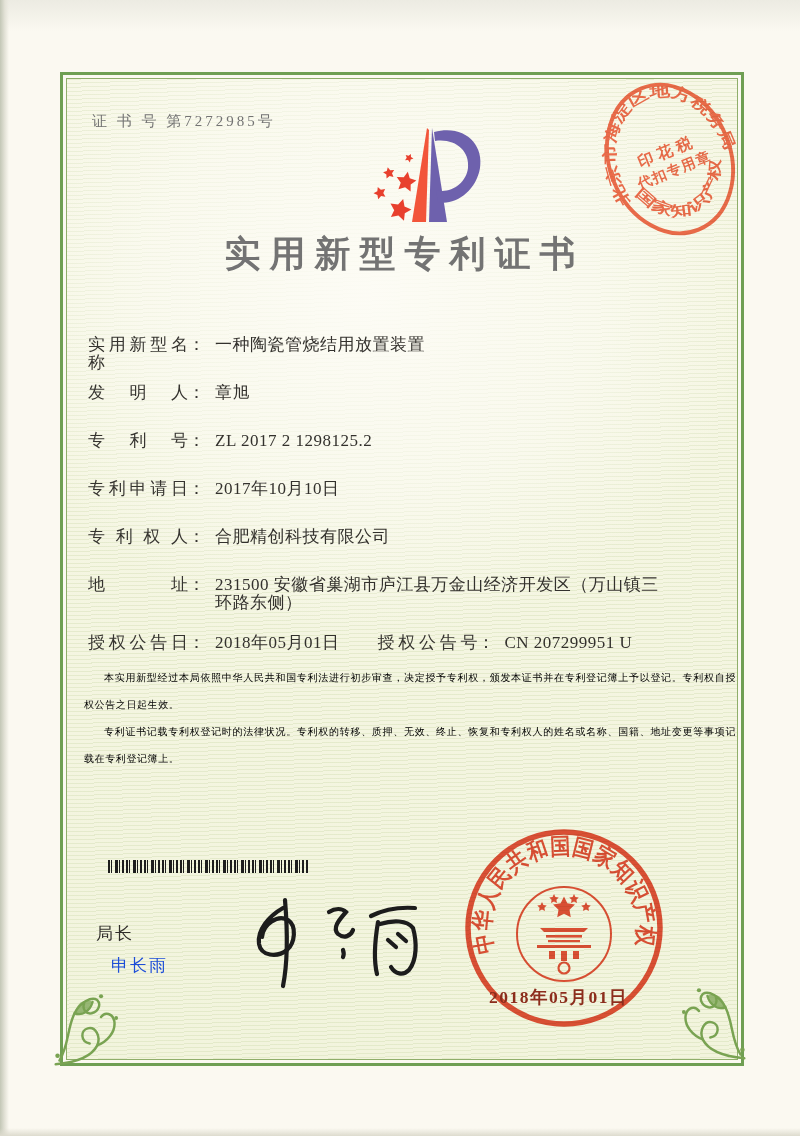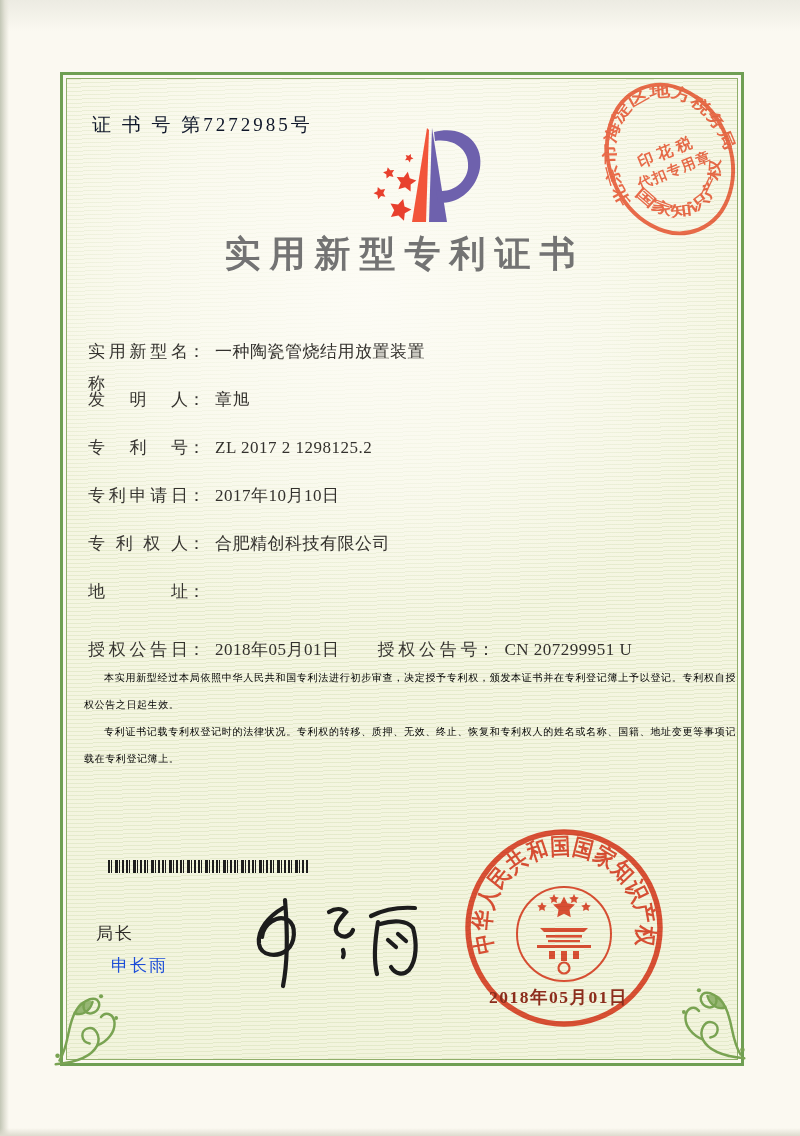--- a/index.html
+++ b/index.html
@@ -38,32 +38,32 @@
       radial-gradient(ellipse 75% 45% at 45% 22%, rgba(253,252,246,0.95) 0%, rgba(253,252,246,0.55) 45%, rgba(253,252,246,0) 78%),
       repeating-linear-gradient(178deg, rgba(168,192,122,0.20) 0 1px, rgba(246,247,228,0) 1px 4px),
       linear-gradient(#f7f7e6,#f2f4dd);
   }
   .corner-ornament { position:absolute; width:104px; height:104px; }
   .corner-ornament.bl { left:50px; top:966px; }
   .corner-ornament.br { left:646px; top:960px; transform:scaleX(-1); }
 
   .cert-no {
     position:absolute; left:92px; top:112px;
-    font-size:19px; letter-spacing:3px; color:#0f172a;
+    font-size:15px; letter-spacing:3px; color:#737373;
   }
   .logo { position:absolute; left:326px; top:110px; width:160px; height:122px; }
   .title {
     position:absolute; left:0; top:230px; width:800px;
     text-align:center; font-size:36px; font-weight:bold;
     letter-spacing:9px; color:#737373; text-indent:9px;
   }
 
   
   .fields { position:absolute; left:88px; top:336px; width:656px; }
-  .f-row { height:48px; display:flex; align-items:flex-start; font-size:17px; line-height:32px; }
+  .f-row { height:48px; display:flex; align-items:flex-start; font-size:17px; line-height:18px; }
   .f-row.address { height:58px; }
   .f-label {
     display:inline-block; width:100px; flex:0 0 100px;
     text-align:justify; text-align-last:justify; color:#363430;
   }
   .f-colon { flex:0 0 auto; margin-right:10px; color:#363430; }
   .f-value { color:#33312d; letter-spacing:0.5px; }
   .f-row.address .f-value { width:452px; }
   .f-pair { display:flex; }
   .f-pair.second { margin-left:38px; }
@@ -186,20 +186,21 @@
       <span class="f-value">2017年10月10日</span>
     </div>
     <div class="f-row">
       <span class="f-label">专利权人</span>
         <span class="f-colon">：</span>
       <span class="f-value">合肥精创科技有限公司</span>
     </div>
     <div class="f-row address">
       <span class="f-label">地址</span>
         <span class="f-colon">：</span>
+      <span class="f-value">231500 安徽省巢湖市庐江县万金山经济开发区（万山镇三环路东侧）</span>
     </div>
     <div class="f-row">
       <span class="f-pair">
         <span class="f-label">授权公告日</span>
           <span class="f-colon">：</span>
         <span class="f-value">2018年05月01日</span>
       </span>
       <span class="f-pair second">
         <span class="f-label">授权公告号</span>
           <span class="f-colon">：</span>

